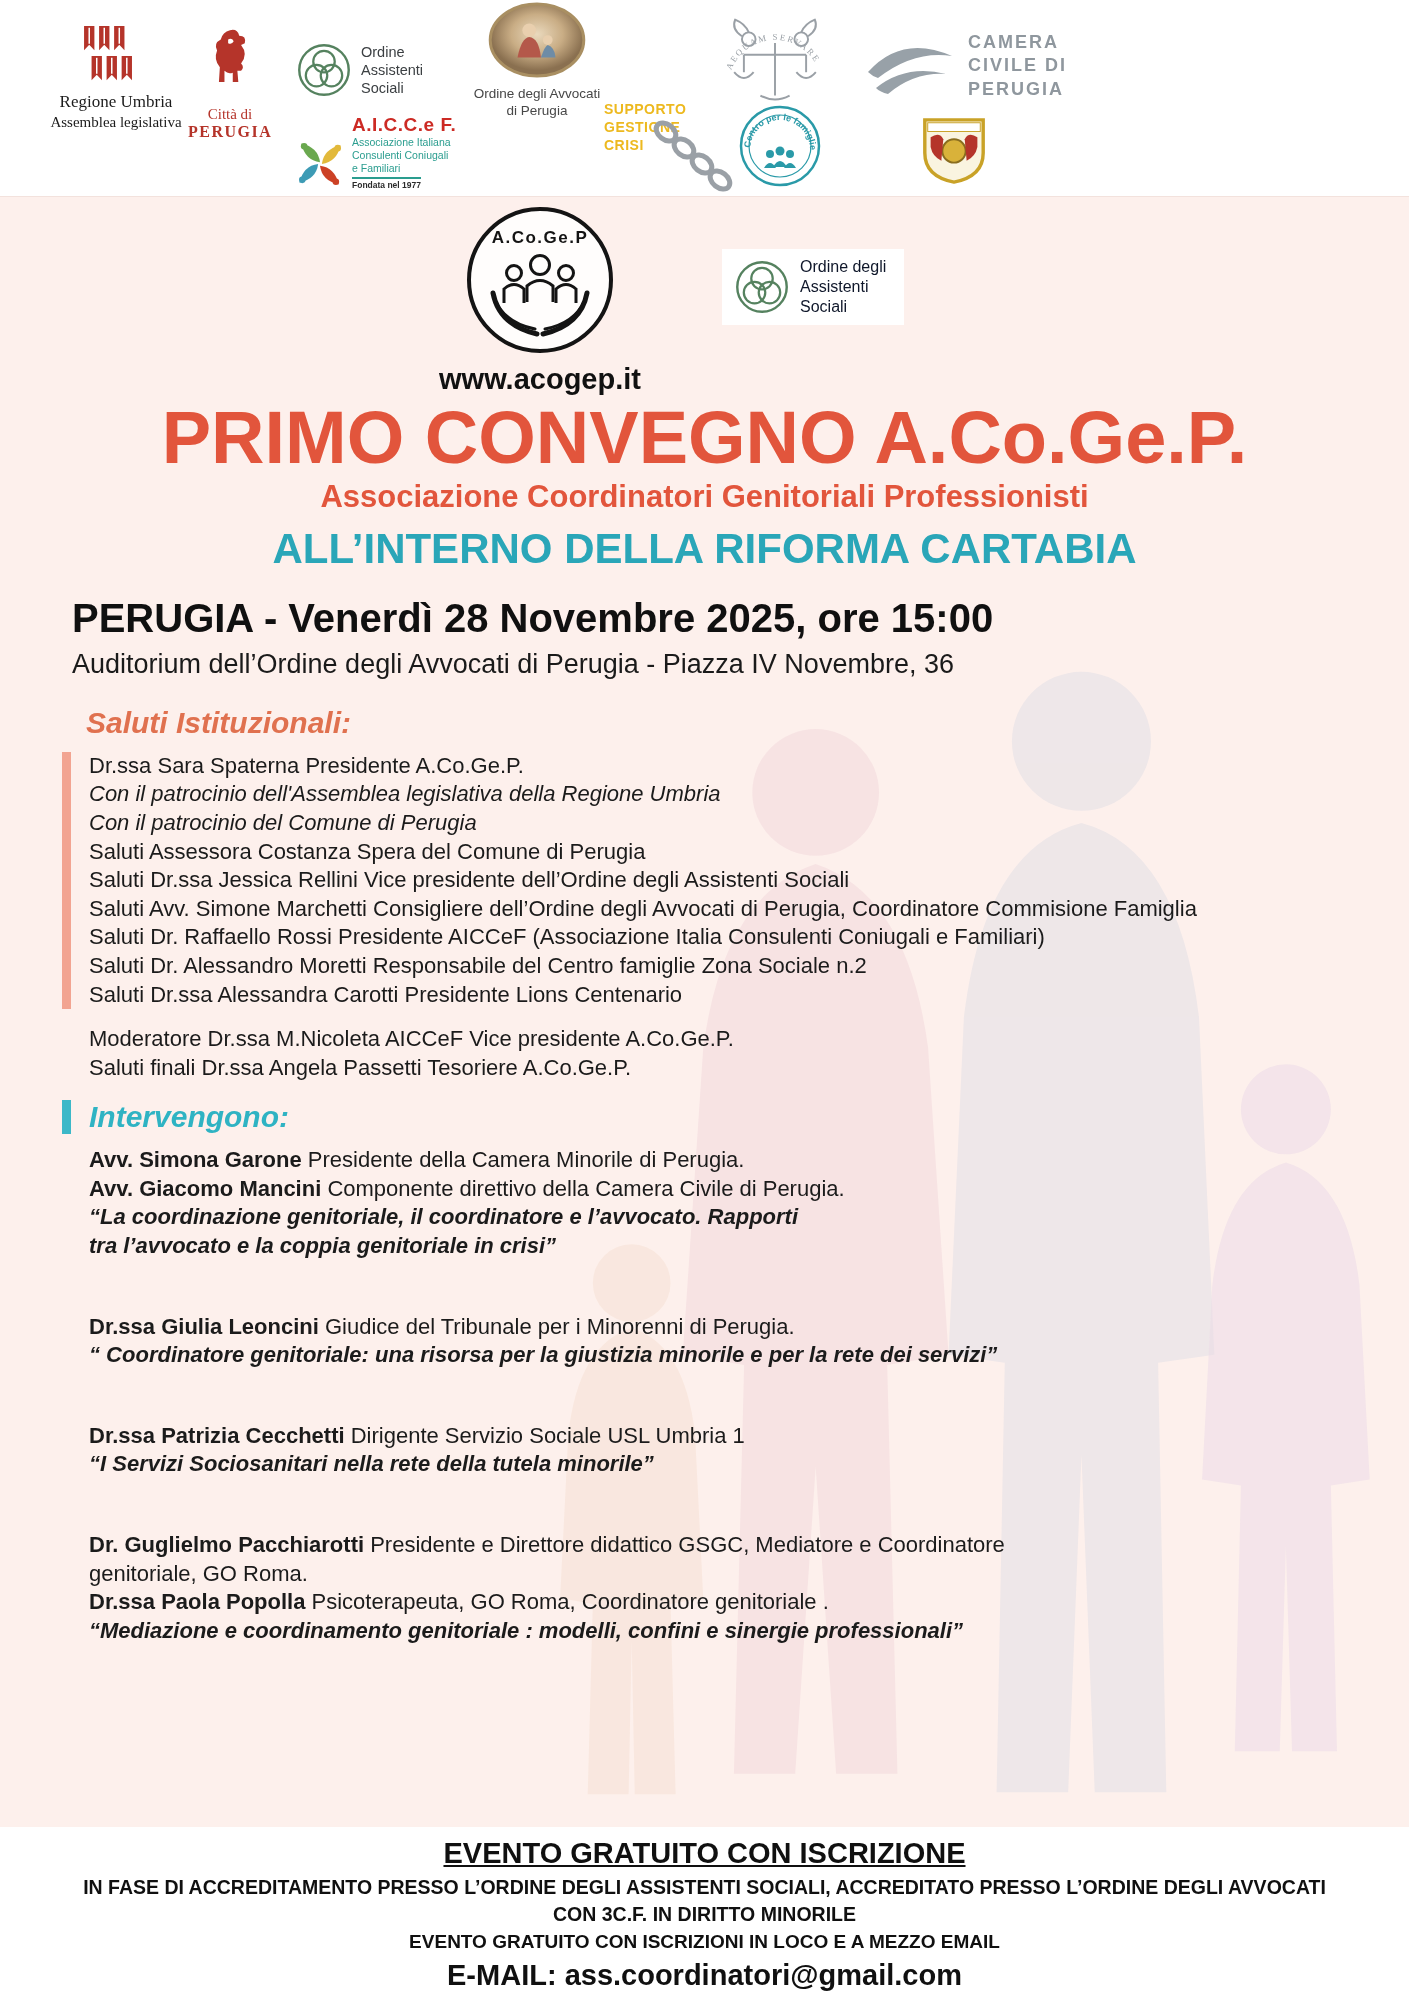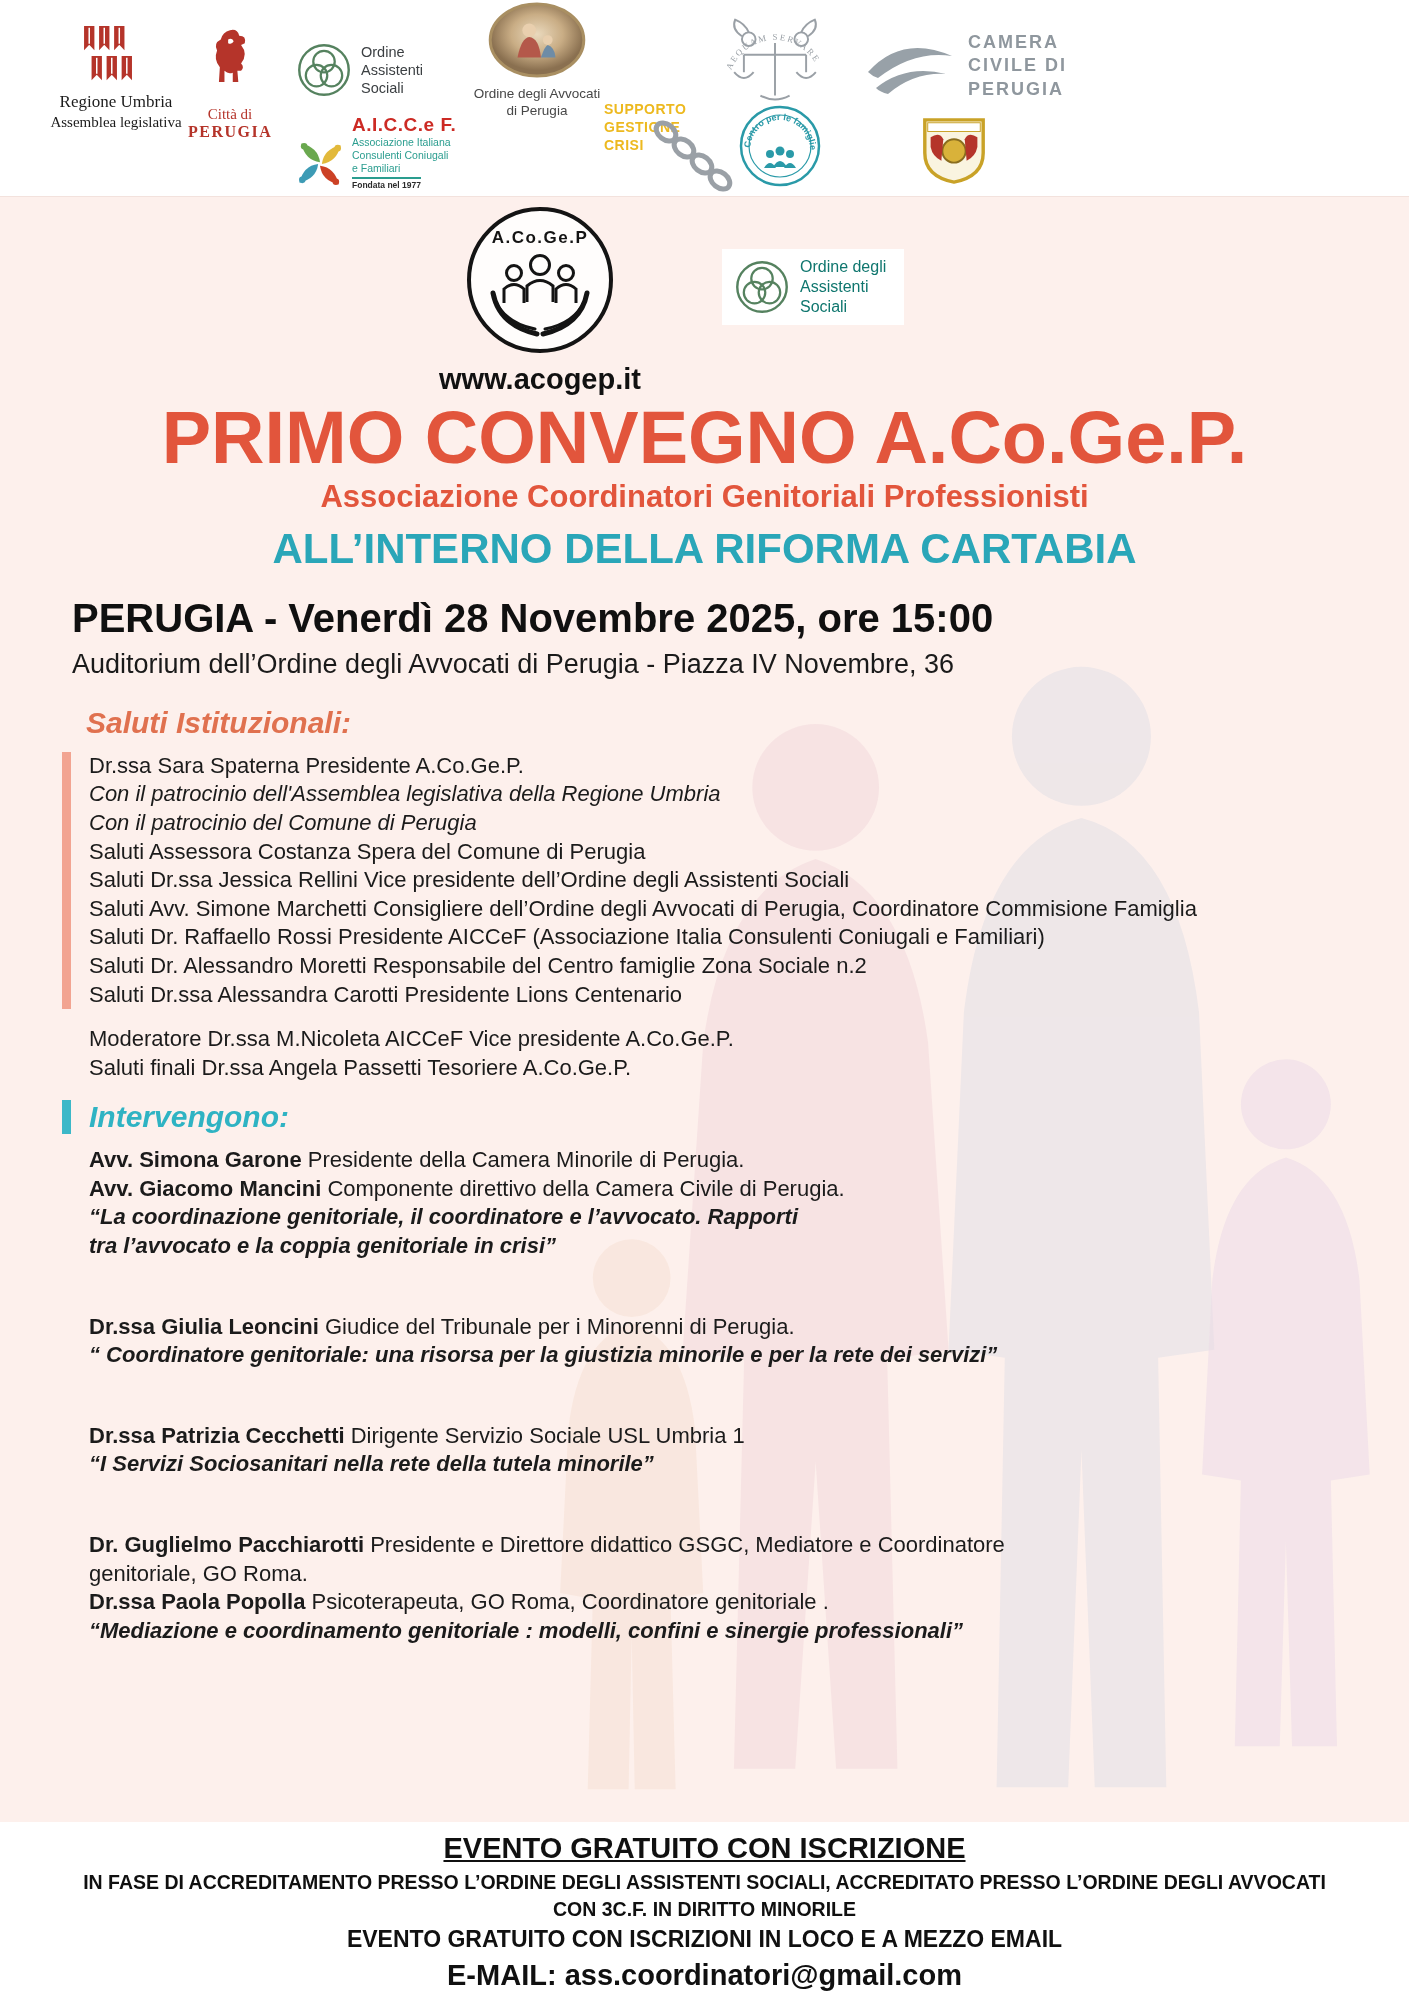--- a/index.html
+++ b/index.html
@@ -31,21 +31,21 @@
   .lg-camera{left:862px;top:26px;display:flex;align-items:center;gap:10px;}
   .camera-text{font-size:18px;color:#8f979e;letter-spacing:2px;line-height:1.3;font-weight:600;}
   .lg-lions{left:918px;top:112px;}
 
   
   .main{position:relative;flex:1 1 auto;overflow:hidden;}
   .watermark{position:absolute;right:-20px;bottom:20px;opacity:.32;pointer-events:none;z-index:0;}
   .content{position:relative;z-index:1;}
   .acogep-wrap{position:absolute;left:465px;top:8px;z-index:2;}
   .oas-badge{position:absolute;left:722px;top:52px;background:#fff;padding:8px 18px 8px 12px;display:flex;align-items:center;gap:10px;z-index:2;}
-  .oas-badge .oas-text{font-size:16px;color:#0f766e;}
+  .oas-badge .oas-text{font-size:16px;color:#0f172a;}
   .website{margin:166px 0 0 380px;width:320px;text-align:center;font-size:29px;font-weight:800;color:#111;}
   .title{margin-top:4px;text-align:center;font-size:74px;font-weight:800;color:#e2553c;letter-spacing:0;line-height:1.02;}
   .subtitle{margin-top:4px;text-align:center;font-size:31px;font-weight:bold;color:#e2553c;}
   .theme{margin-top:10px;text-align:center;font-size:42px;font-weight:800;color:#2aa6b8;line-height:1.15;}
   .dateline{margin:22px 0 0 72px;font-size:40px;font-weight:800;color:#101010;}
   .venueline{margin:8px 0 0 72px;font-size:27px;color:#1a1a1a;}
   .saluti-head{margin:26px 0 0 86px;font-size:30px;font-weight:bold;font-style:italic;color:#e0714f;}
   .saluti-list{margin:12px 0 0 62px;border-left:9px solid #f2a491;padding-left:18px;}
   .t-line{font-size:22px;line-height:1.3;color:#1b1b1b;}
   .italic{font-style:italic;}
@@ -55,21 +55,21 @@
   .iblock{margin-bottom:52px;}
   .iblock:last-child{margin-bottom:0;}
   .iblock b{font-weight:bold;}
   .quote{font-size:22px;line-height:1.3;color:#1b1b1b;font-weight:bold;font-style:italic;}
   .quote-narrow{max-width:720px;}
 
   
   .footer{flex:0 0 auto;background:#fff;text-align:center;padding:10px 20px 8px;display:flex;flex-direction:column;align-items:center;gap:4px;z-index:3;}
   .f-title{font-size:29px;font-weight:bold;text-decoration:underline;color:#101010;}
   .f-acc{font-size:19.5px;font-weight:bold;max-width:1280px;line-height:1.35;color:#101010;}
-  .f-loco{font-size:23px;font-weight:bold;color:#101010;}
+  .f-loco{font-size:19px;font-weight:bold;color:#101010;}
   .f-email{font-size:29px;font-weight:800;color:#101010;margin-top:2px;}
 </style>
 </head>
 <body>
 
 <div class="page">
 
   <header class="logoband">
 
     <div class="lg lg-regione">

